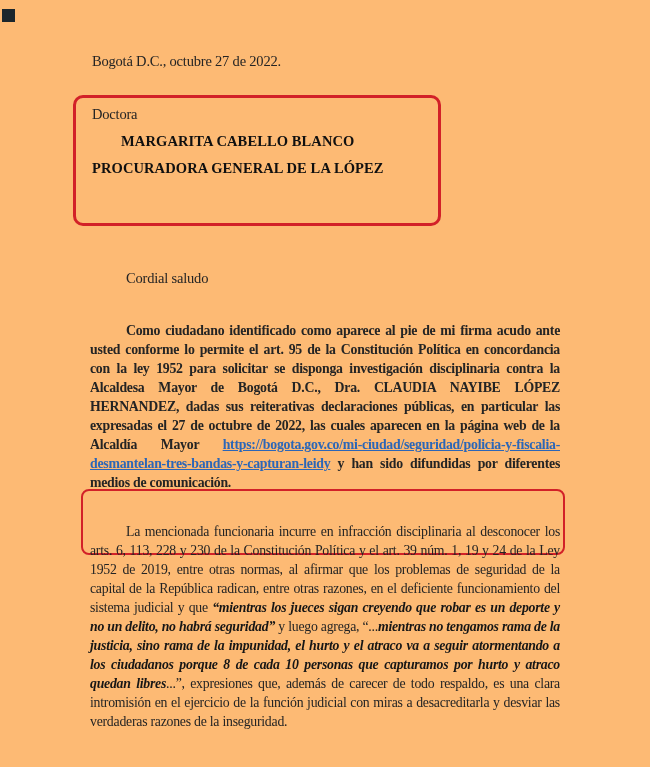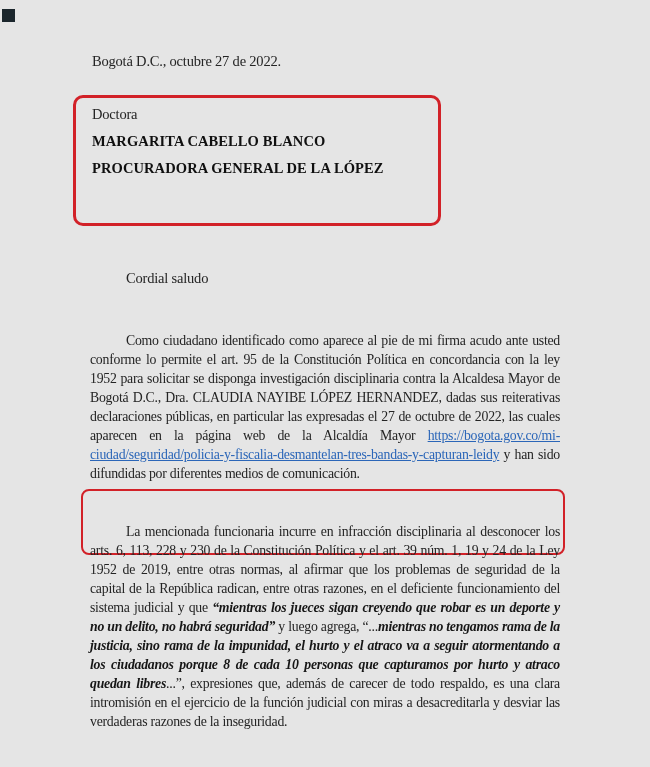--- a/index.html
+++ b/index.html
@@ -4,21 +4,21 @@
 <style>
   html, body {
     margin: 0;
     padding: 0;
     background: #ffffff;
   }
   .page {
     position: relative;
     width: 650px;
     height: 767px;
-    background: #e5e5e5;
+    background: #fdba74;
     font-family: "Liberation Serif", "DejaVu Serif", serif;
     color: #242424;
     overflow: hidden;
   }
   .artifact-square {
     position: absolute;
     left: 2px;
     top: 9px;
     width: 13px;
     height: 13px;
@@ -59,20 +59,21 @@
     top: 101px;
     font-size: 14.5px;
     line-height: 27px;
     letter-spacing: -0.2px;
     white-space: nowrap;
   }
   .recipient-block .strong {
     font-weight: bold;
     color: #101010;
     letter-spacing: 0.1px;
+    text-align: center;
   }
   .greeting {
     position: absolute;
     left: 126px;
     top: 242px;
     font-size: 14.5px;
     letter-spacing: -0.2px;
     white-space: nowrap;
     margin-top: 28px;
   }
@@ -80,21 +81,22 @@
     position: absolute;
     left: 90px;
     width: 470px;
     font-size: 13.8px;
     line-height: 19px;
     letter-spacing: -0.25px;
     text-align: justify;
     text-indent: 36px;
   }
   .para-intro {
-    top: 331px;
+    top: 321px;
+    font-weight: bold;
   }
   .para-infraction {
     top: 522px;
   }
   .bi {
     font-weight: bold;
     font-style: italic;
     color: #161616;
   }
   a.doc-link {

